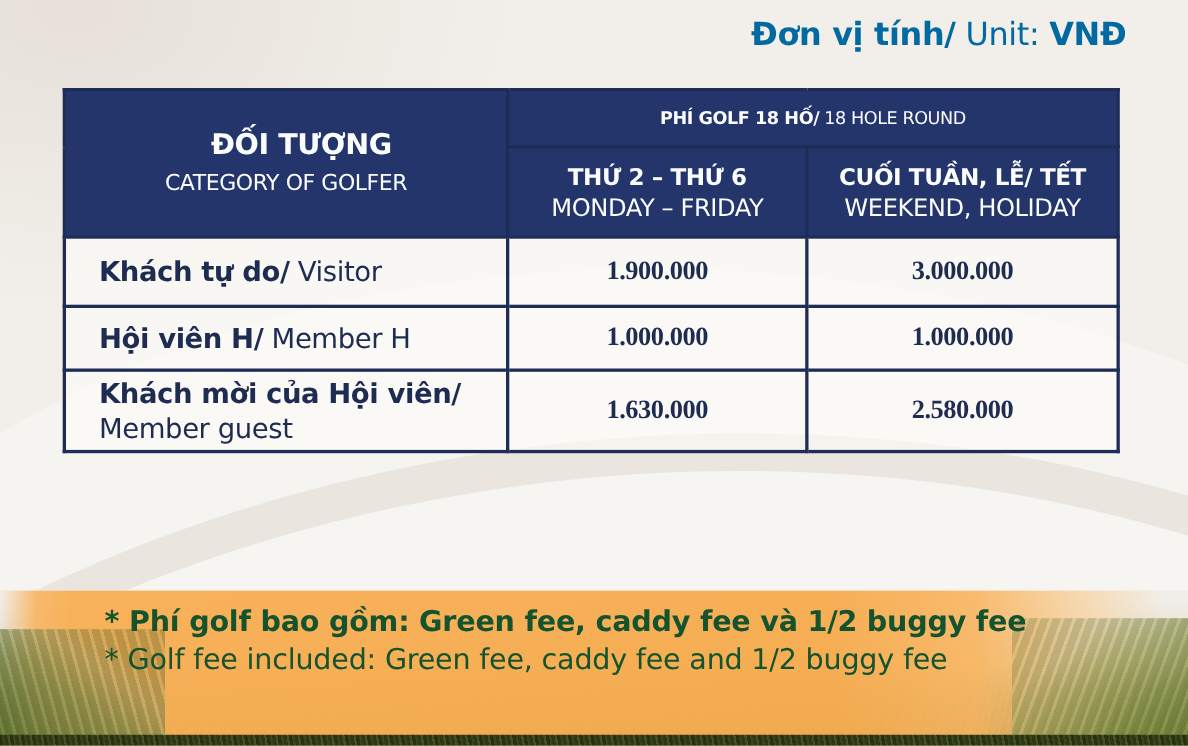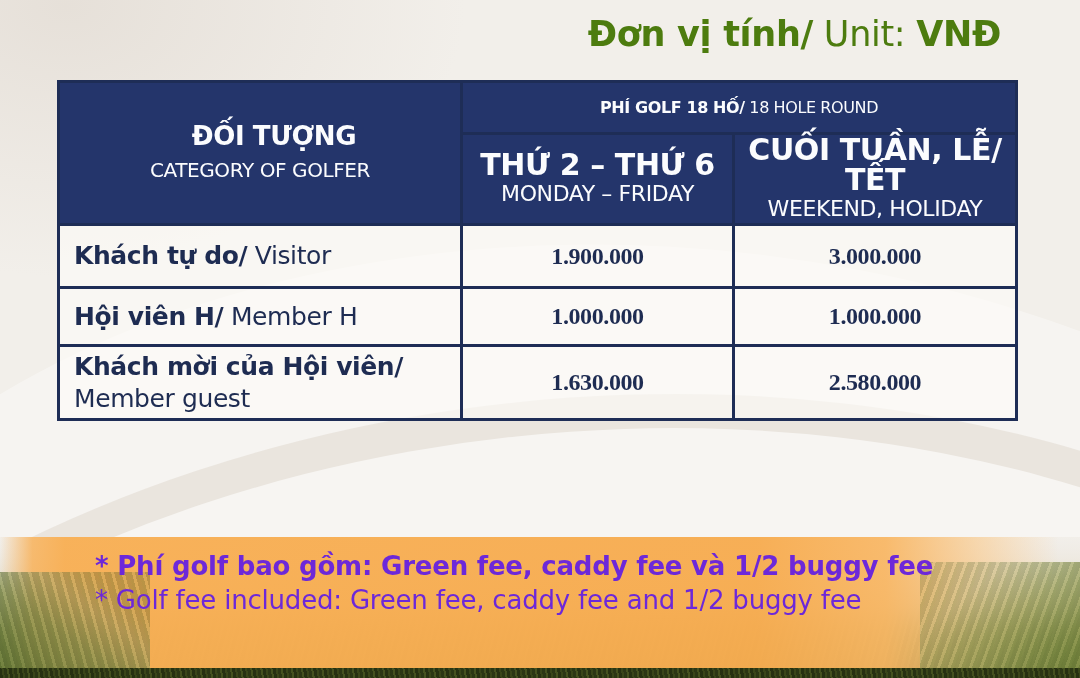--- a/index.html
+++ b/index.html
@@ -27,23 +27,23 @@
     background:rgba(219,210,200,0.45);
     transform:rotate(-6deg);
   }
   .swoosh-light{
     left:-500px;top:432px;width:2200px;height:1600px;
     background:rgba(255,255,255,0.6);
     transform:rotate(-6deg);
   }
   
   .unit-label{
-    position:absolute;top:14px;right:79px;
-    font-size:35px;letter-spacing:-0.3px;
-    color:#4d7c0f;
+    position:absolute;top:14px;right:56px;
+    font-size:29px;letter-spacing:-0.3px;
+    color:#0369a1;
   }
   .b{font-weight:700;}
   
   table.price-table{
     position:absolute;left:57px;top:80px;width:958px;
     border-collapse:collapse;table-layout:fixed;
     letter-spacing:-0.4px;
   }
   .price-table th,.price-table td{
     border:3px solid #1e2d56;
@@ -53,27 +53,27 @@
   .price-table th{
     background:#24356b;color:#fbfcfe;
     font-weight:400;text-align:center;
   }
   .row-fee{height:52px;}
   .row-days{height:82px;}
   .cat-cell{line-height:34px;}
   .cat-vi{display:block;font-size:26px;margin-left:28px;}
   .cat-en{display:block;font-size:20px;}
   .fee-cell{font-size:16px;}
-  .day-vi{display:block;font-size:30px;line-height:30px;}
+  .day-vi{display:block;font-size:21px;line-height:30px;}
   .day-en{display:block;font-size:22px;line-height:28px;}
   .price-table td{
     background:rgba(253,251,248,0.62);
     font-size:25px;
   }
-  td.label-cell{text-align:left;padding-left:14px;line-height:32px;}
+  td.label-cell{text-align:left;padding-left:30px;line-height:32px;}
   td.value-cell{text-align:center;font-weight:700;font-size:24px;font-family:Liberation Serif, serif;}
   .tr-r1{height:63px;}
   .tr-r2{height:58px;}
   .tr-r3{height:74px;}
   .block{display:block;}
   
   .bottom-band{position:absolute;left:0;top:537px;width:1080px;height:141px;}
   .grass-base{
     position:absolute;inset:0;
     background:linear-gradient(180deg,#eae6e0 0%,#e3d9c4 24%,#d6c9a0 45%,#b8b37e 64%,#939a58 80%,#6d7a3c 92%,#53602c 100%);
@@ -113,21 +113,21 @@
   }
   .grass-strip{
     position:absolute;left:0;bottom:0;width:1080px;height:10px;
     background:
       linear-gradient(rgba(22,30,9,0.25),rgba(22,30,9,0.25)),
       repeating-linear-gradient(80deg,#2c3714 0 3px,#46531f 3px 5px,#333f18 5px 8px,#556327 8px 10px);
   }
   .notes{
     position:absolute;left:95px;top:12px;
     font-size:26px;line-height:34px;letter-spacing:-0.2px;
-    color:#6d28d9;
+    color:#14532d;
   }
 </style>
 </head>
 <body>
 
 <div class="page">
 
   <div class="corner-shade"></div>
   <div class="swoosh swoosh-faint"></div>
   <div class="swoosh swoosh-dark"></div>

